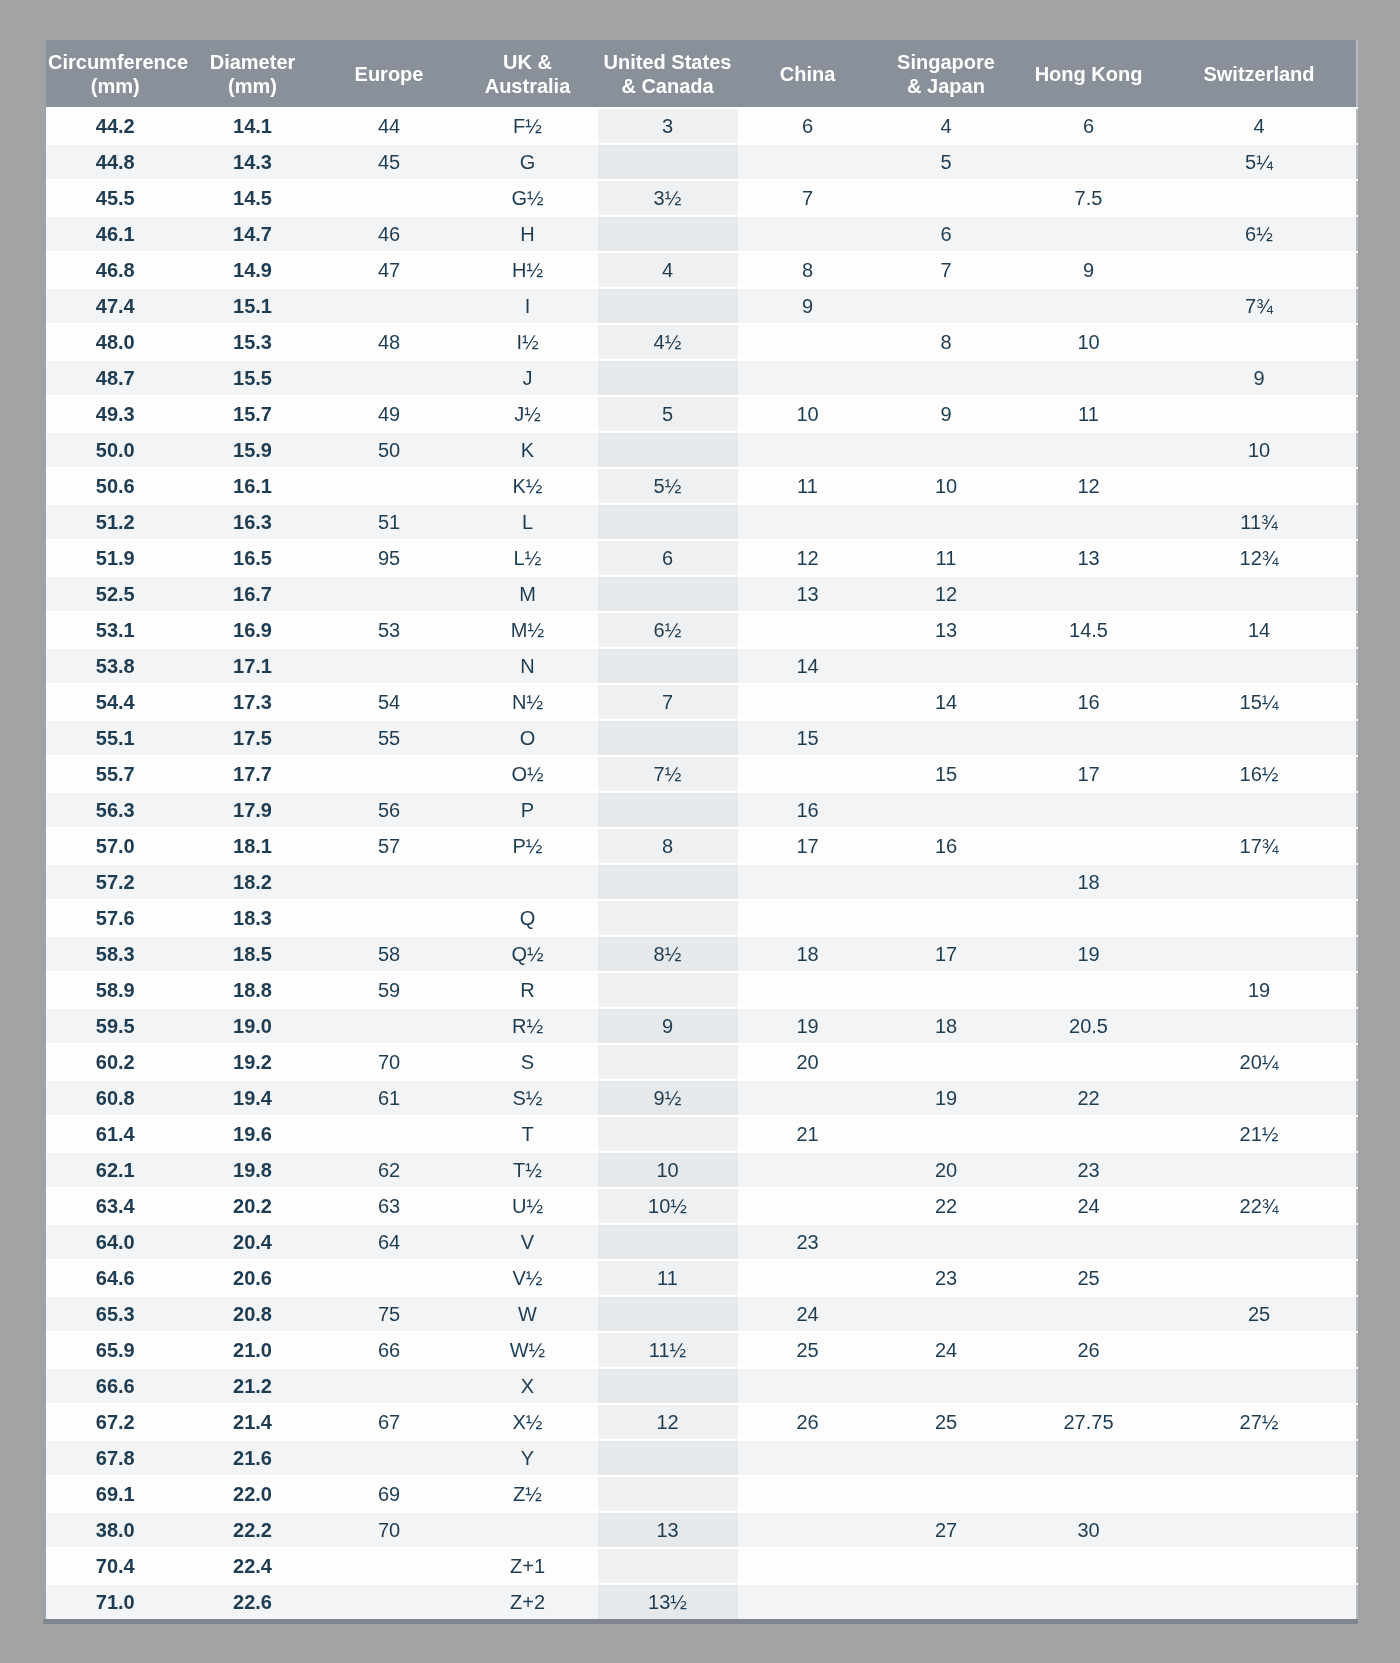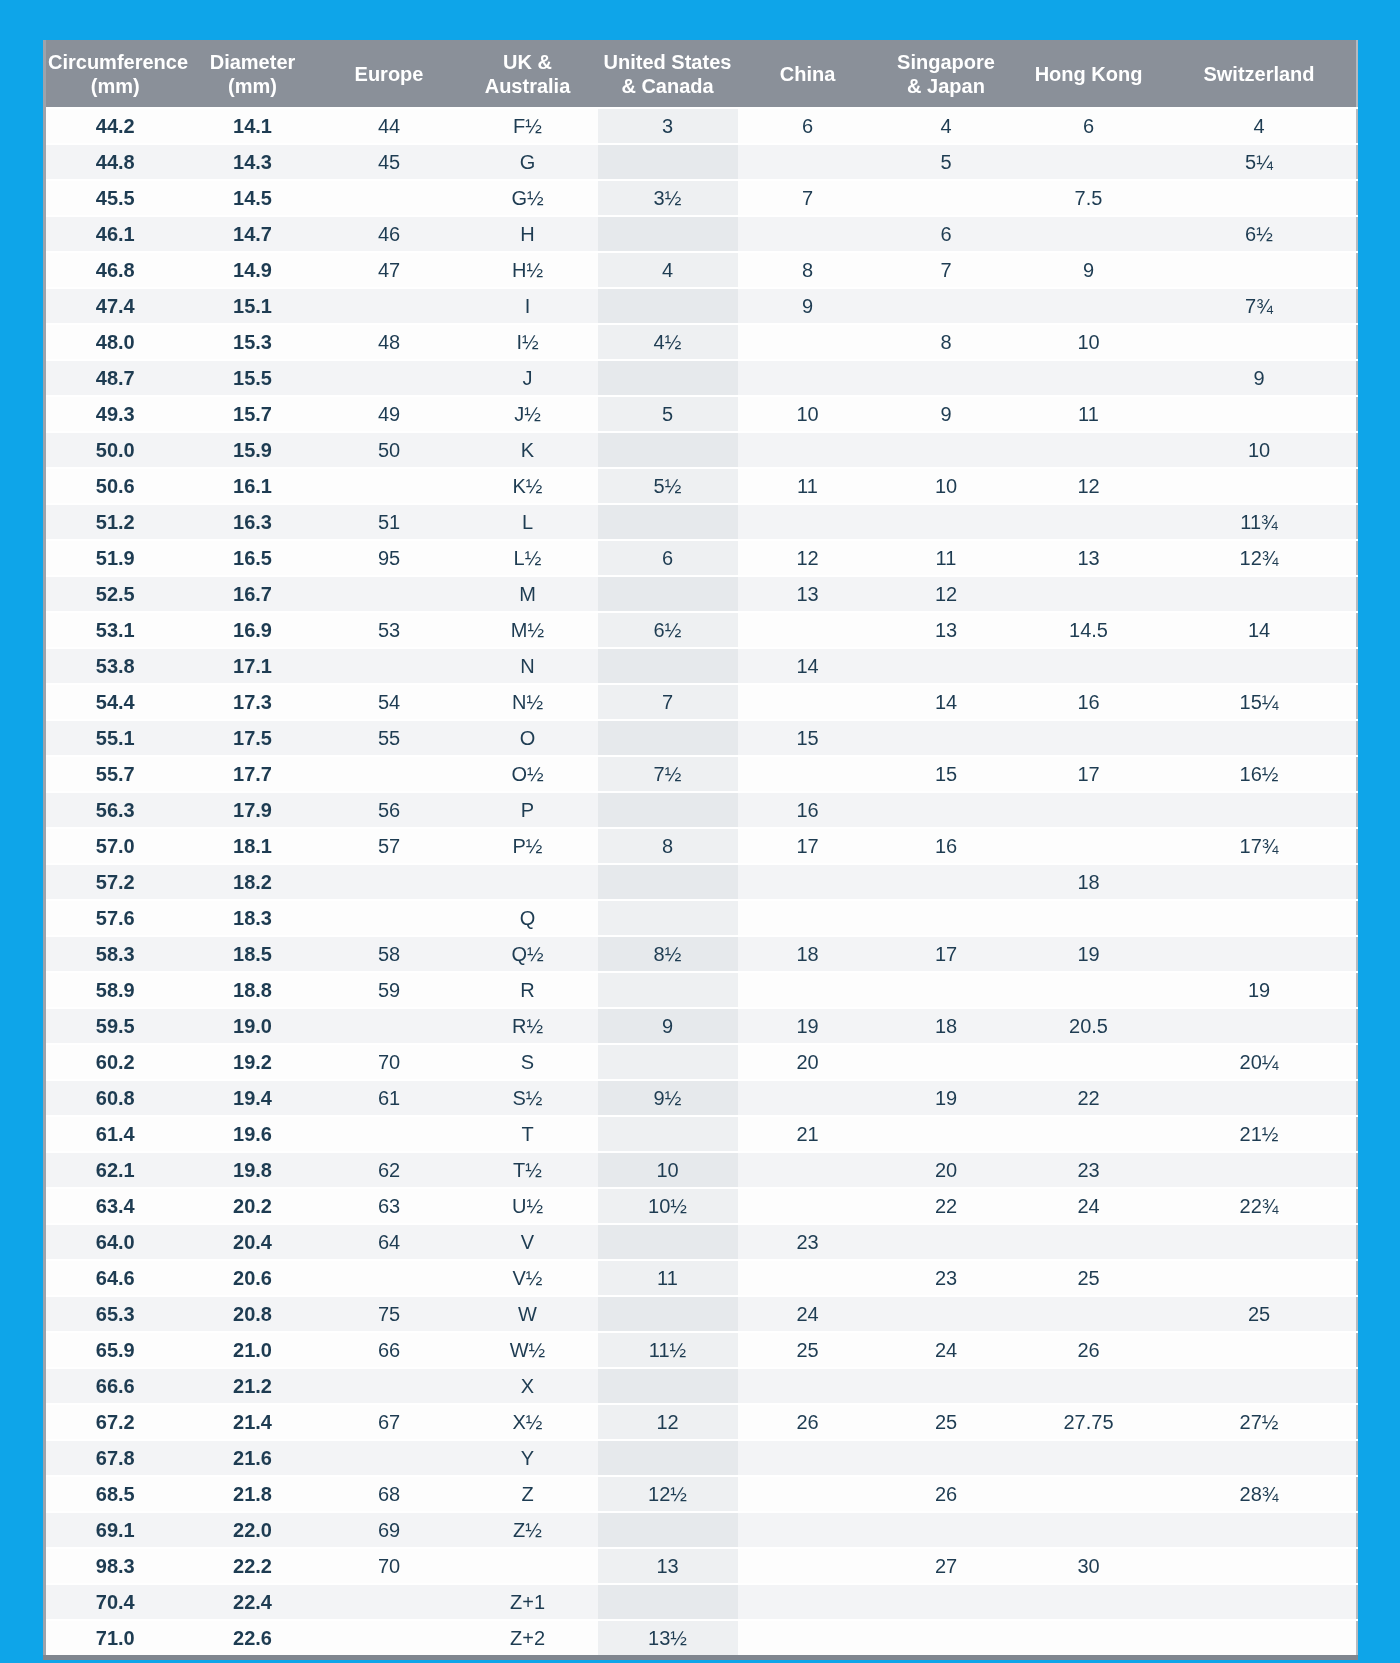--- a/index.html
+++ b/index.html
@@ -9,21 +9,21 @@
   }
   body {
     width: 1400px;
     height: 1663px;
     position: relative;
     font-family: "Liberation Sans", sans-serif;
   }
   .page {
     position: absolute;
     inset: 0;
-    background: #0ea5e9;
+    background: #a3a3a3;
   }
   table.ring-chart {
     position: absolute;
     left: 43px;
     top: 40px;
     width: 1312px;
     border-collapse: collapse;
     table-layout: fixed;
     border-left: 3px solid #9da3ab;
     border-right: 2px solid #b5bac0;
@@ -537,43 +537,32 @@
     <td class="col-1">21.6</td>
     <td class="col-2"></td>
     <td class="col-3">Y</td>
     <td class="col-4"></td>
     <td class="col-5"></td>
     <td class="col-6"></td>
     <td class="col-7"></td>
     <td class="col-8"></td>
   </tr>
         <tr>
-    <td class="col-0">68.5</td>
-    <td class="col-1">21.8</td>
-    <td class="col-2">68</td>
-    <td class="col-3">Z</td>
-    <td class="col-4">12½</td>
-    <td class="col-5"></td>
-    <td class="col-6">26</td>
-    <td class="col-7"></td>
-    <td class="col-8">28¾</td>
-  </tr>
-        <tr>
     <td class="col-0">69.1</td>
     <td class="col-1">22.0</td>
     <td class="col-2">69</td>
     <td class="col-3">Z½</td>
     <td class="col-4"></td>
     <td class="col-5"></td>
     <td class="col-6"></td>
     <td class="col-7"></td>
     <td class="col-8"></td>
   </tr>
         <tr>
-    <td class="col-0">98.3</td>
+    <td class="col-0">38.0</td>
     <td class="col-1">22.2</td>
     <td class="col-2">70</td>
     <td class="col-3"></td>
     <td class="col-4">13</td>
     <td class="col-5"></td>
     <td class="col-6">27</td>
     <td class="col-7">30</td>
     <td class="col-8"></td>
   </tr>
         <tr>

